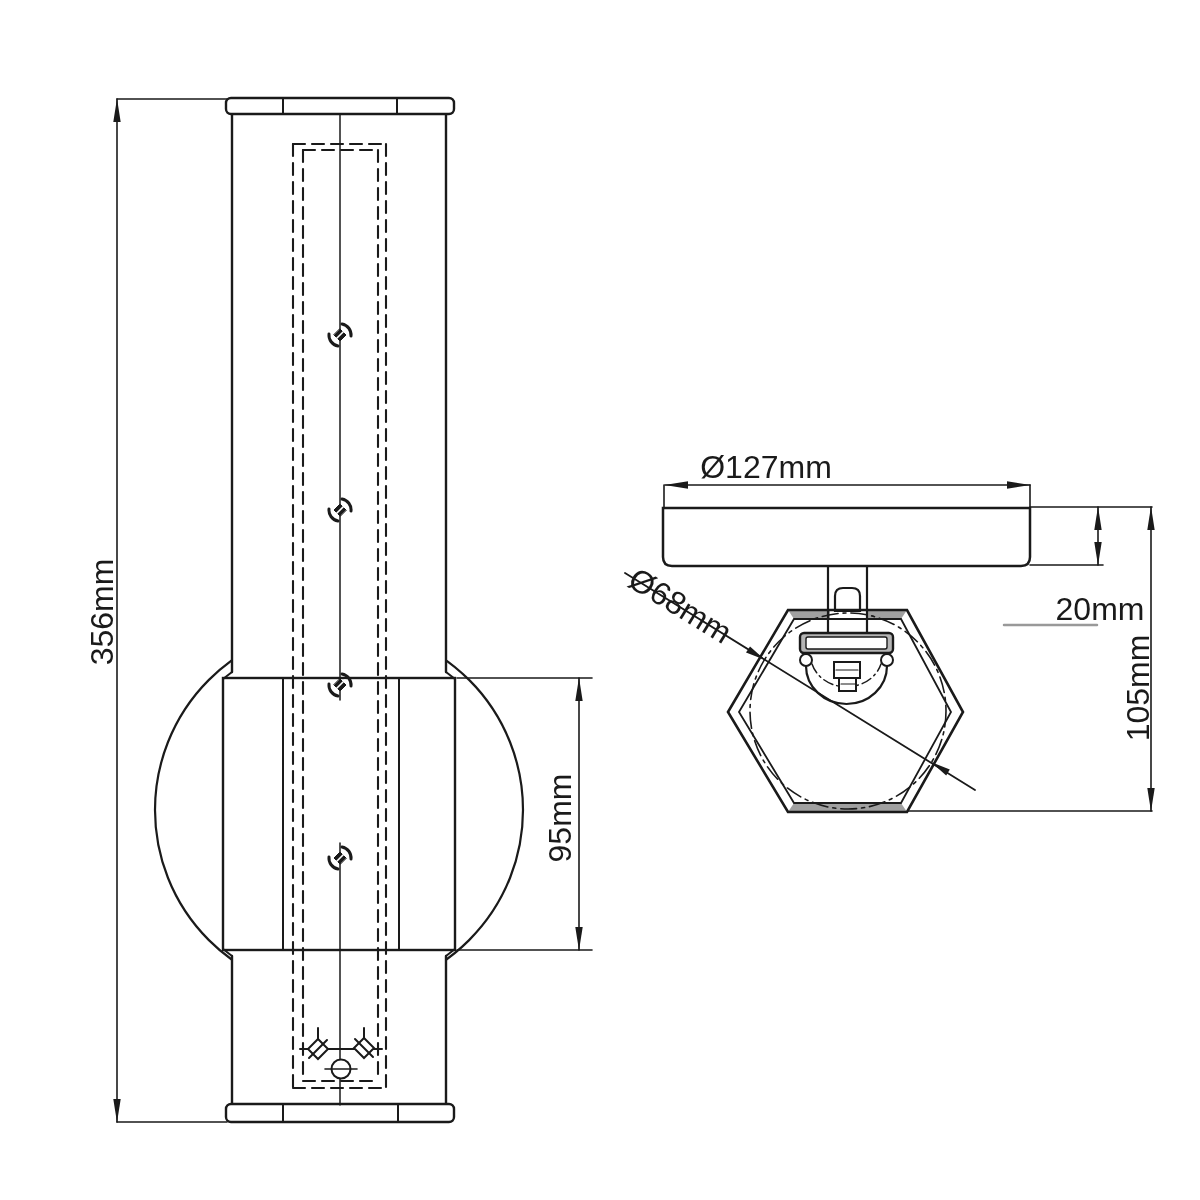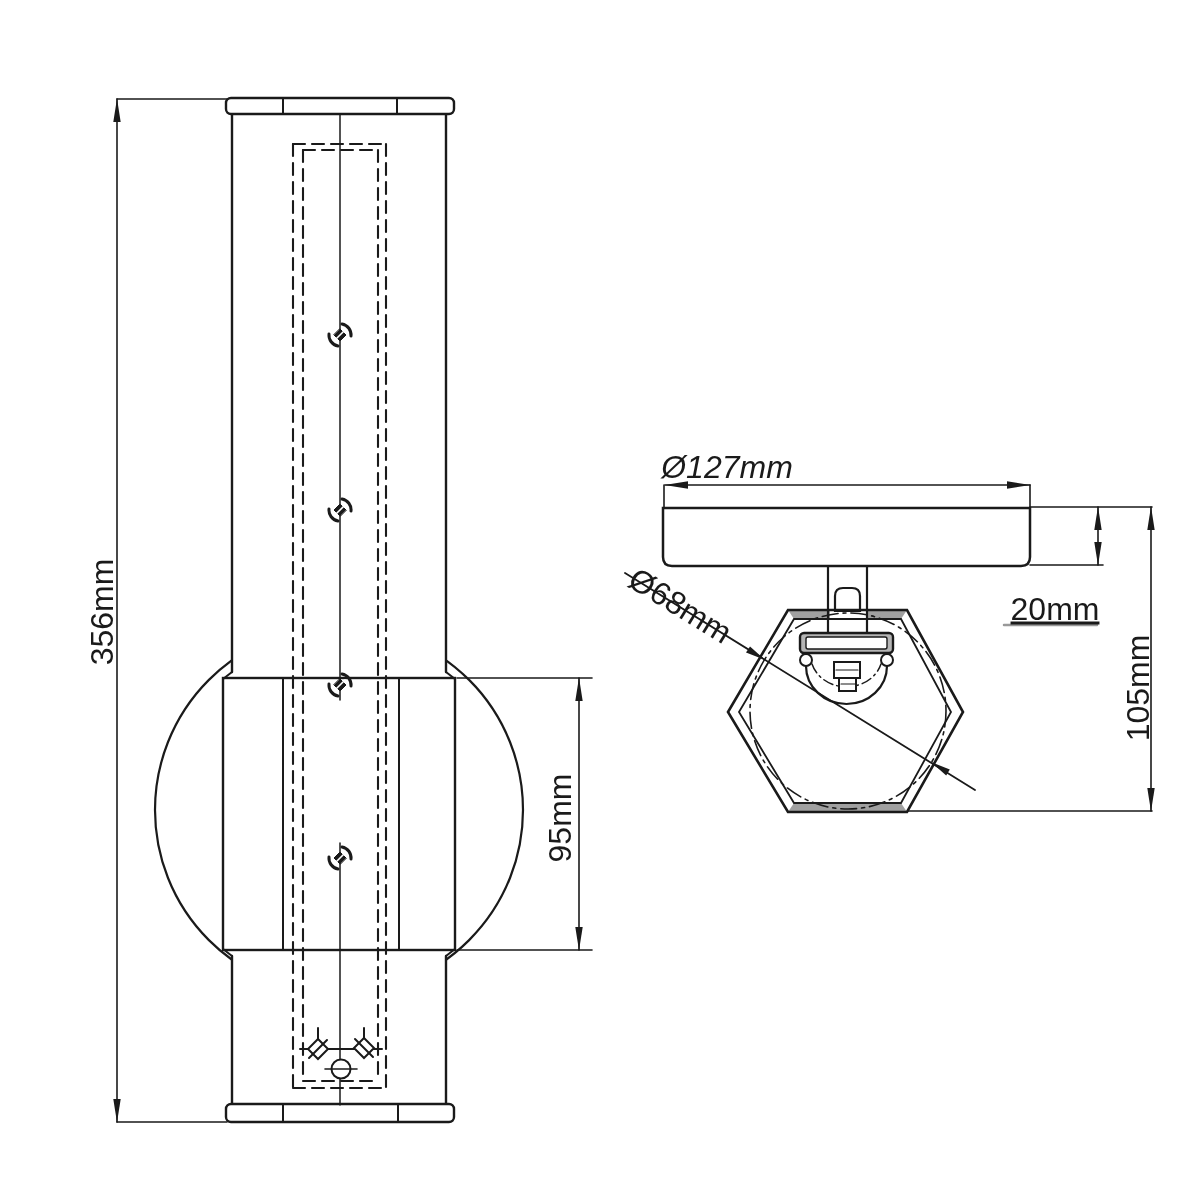--- a/index.html
+++ b/index.html
@@ -170,21 +170,21 @@
         <line x1="908" y1="811" x2="1152" y2="811"></line>
         <line x1="1151" y1="507" x2="1151" y2="811" marker-start="url(#arrow)" marker-end="url(#arrow)"></line>
       </g>
     </g>
   </svg>
 
   <div class="dim-label rot-ccw" style="left:102px;top:612px;">356mm</div>
 
   <div class="dim-label rot-ccw" style="left:560px;top:818px;">95mm</div>
 
-  <div class="dim-label" style="left:727px;top:467px;font-style:italic;">Ø127mm</div>
+  <div class="dim-label" style="left:766px;top:467px;">Ø127mm</div>
 
   <div class="dim-label rot-diag" style="left:680px;top:606px;">Ø68mm</div>
 
-  <div class="dim-label" style="left:1055px;top:609px;text-decoration:underline;">20mm</div>
+  <div class="dim-label" style="left:1100px;top:609px;">20mm</div>
 
   <div class="dim-label rot-ccw" style="left:1138px;top:688px;">105mm</div>
 
 </div>
 
 </body></html>

